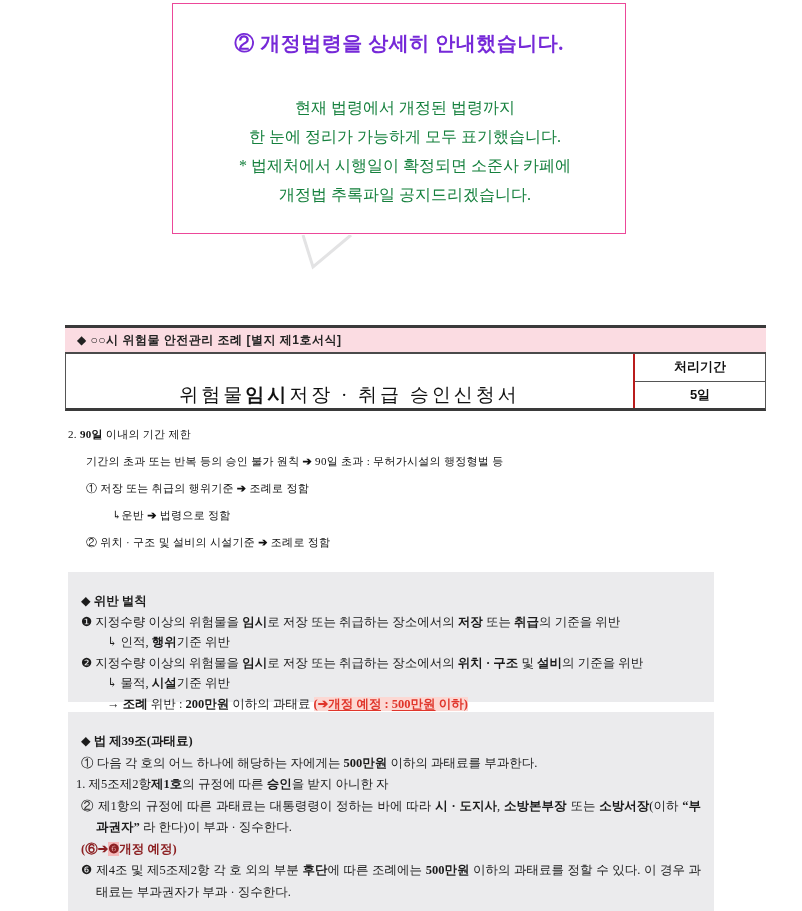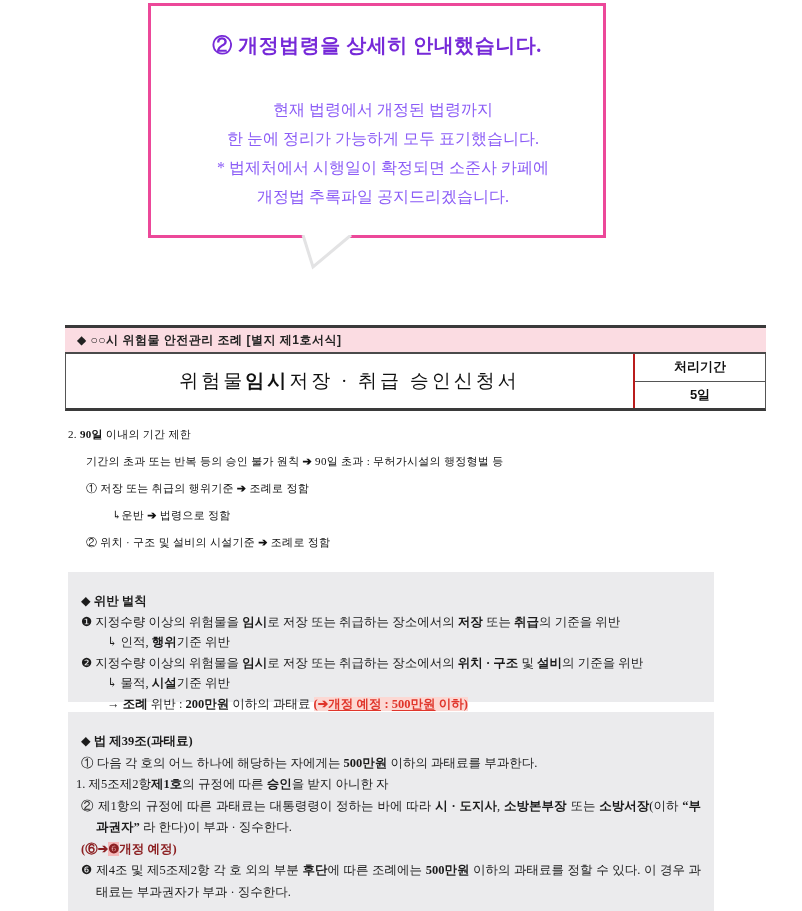--- a/index.html
+++ b/index.html
@@ -8,41 +8,41 @@
     font-family:"Liberation Serif","DejaVu Serif",serif;color:#1d1d1d;
   }
   .b{font-weight:bold;}
   .u{text-decoration:underline;text-underline-offset:2px;}
   .red{color:#e0352b;background:#fcd8d3;}
   .maroon{color:#8c2022;}
   .hl{background:#f5b9ba;}
 
   
   .bubble{
-    position:absolute;left:148px;top:3px;width:452px;height:229px;
-    border:3px solid #ec4899;background:#fff;text-align:center;
+    position:absolute;left:172px;top:3px;width:452px;height:229px;
+    border:1px solid #ec4899;background:#fff;text-align:center;
   }
   .bubble-title{margin-top:26px;font-size:20px;font-weight:bold;color:#7629d8;letter-spacing:.5px;}
-  .bubble-body{margin-top:36px;font-size:16px;line-height:29px;color:#8b5cf6;margin-left:12px;}
+  .bubble-body{margin-top:36px;font-size:16px;line-height:29px;color:#15803d;margin-left:12px;}
   .bubble-body p{margin:0;}
   .tail-svg{position:absolute;left:299px;top:235px;width:58px;height:38px;}
 
   
   .formtbl{
     position:absolute;left:65px;top:325px;width:701px;
     border-top:3px solid #3a3a3a;
     font-family:"Liberation Sans","DejaVu Sans",sans-serif;
   }
   .tbl-caption{
     background:#fbdce2;padding:4px 12px 3px;font-size:12px;font-weight:bold;
     color:#222;border-bottom:2px solid #4a4a4a;letter-spacing:.5px;
   }
   .tbl-main{display:flex;height:54px;border-bottom:3px solid #3a3a3a;border-left:1px solid #555;border-right:1px solid #555;}
   .tbl-title{
-    flex:1;display:flex;align-items:center;justify-content:center;
+    flex:1;display:flex;align-items:flex-end;justify-content:center;
     font-family:"Liberation Serif","DejaVu Serif",serif;font-size:19px;letter-spacing:3px;color:#111;
   }
   .tbl-right{width:130px;border-left:2px solid #b91c1c;display:flex;flex-direction:column;}
   .tbl-cell{flex:1;display:flex;align-items:center;justify-content:center;font-size:13px;font-weight:bold;color:#111;}
   .tbl-cell.top{border-bottom:1px solid #555;}
 
   
   .outline{position:absolute;left:66px;top:421px;width:730px;font-size:11px;line-height:27px;color:#101010;letter-spacing:.3px;}
   .outline p{margin:0;white-space:nowrap;}
   .ind0{padding-left:2px;}

